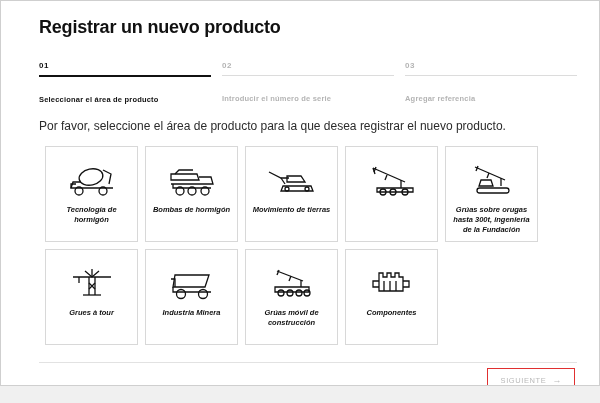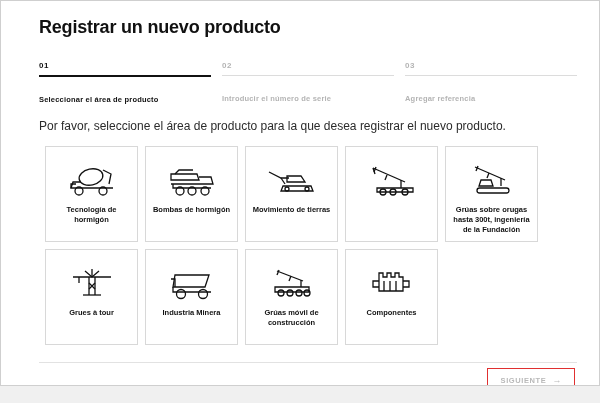--- a/index.html
+++ b/index.html
@@ -74,20 +74,21 @@
 
   
   .grid {
     position: absolute;
     left: 44px;
     top: 145px;
     width: 514px;
     display: flex;
     flex-wrap: wrap;
     gap: 7px;
+    font-style: italic;
   }
   .card {
     width: 93px;
     height: 96px;
     border: 1px solid #d8d8d8;
     background: #ffffff;
     box-sizing: border-box;
     display: flex;
     flex-direction: column;
     align-items: center;
@@ -141,21 +142,21 @@
     height: 22px;
     border: 1.5px solid #e03030;
     display: flex;
     align-items: center;
     justify-content: center;
     gap: 6px;
     cursor: pointer;
   }
   .next-label {
     font-size: 7.5px;
-    font-weight: bold;
+    font-weight: normal;
     color: #b9b9b9;
     letter-spacing: 0.6px;
   }
   .arrow {
     display: inline-block;
     color: #b9b9b9;
     font-size: 9px;
     line-height: 1;
   }
   svg { display: block; }

